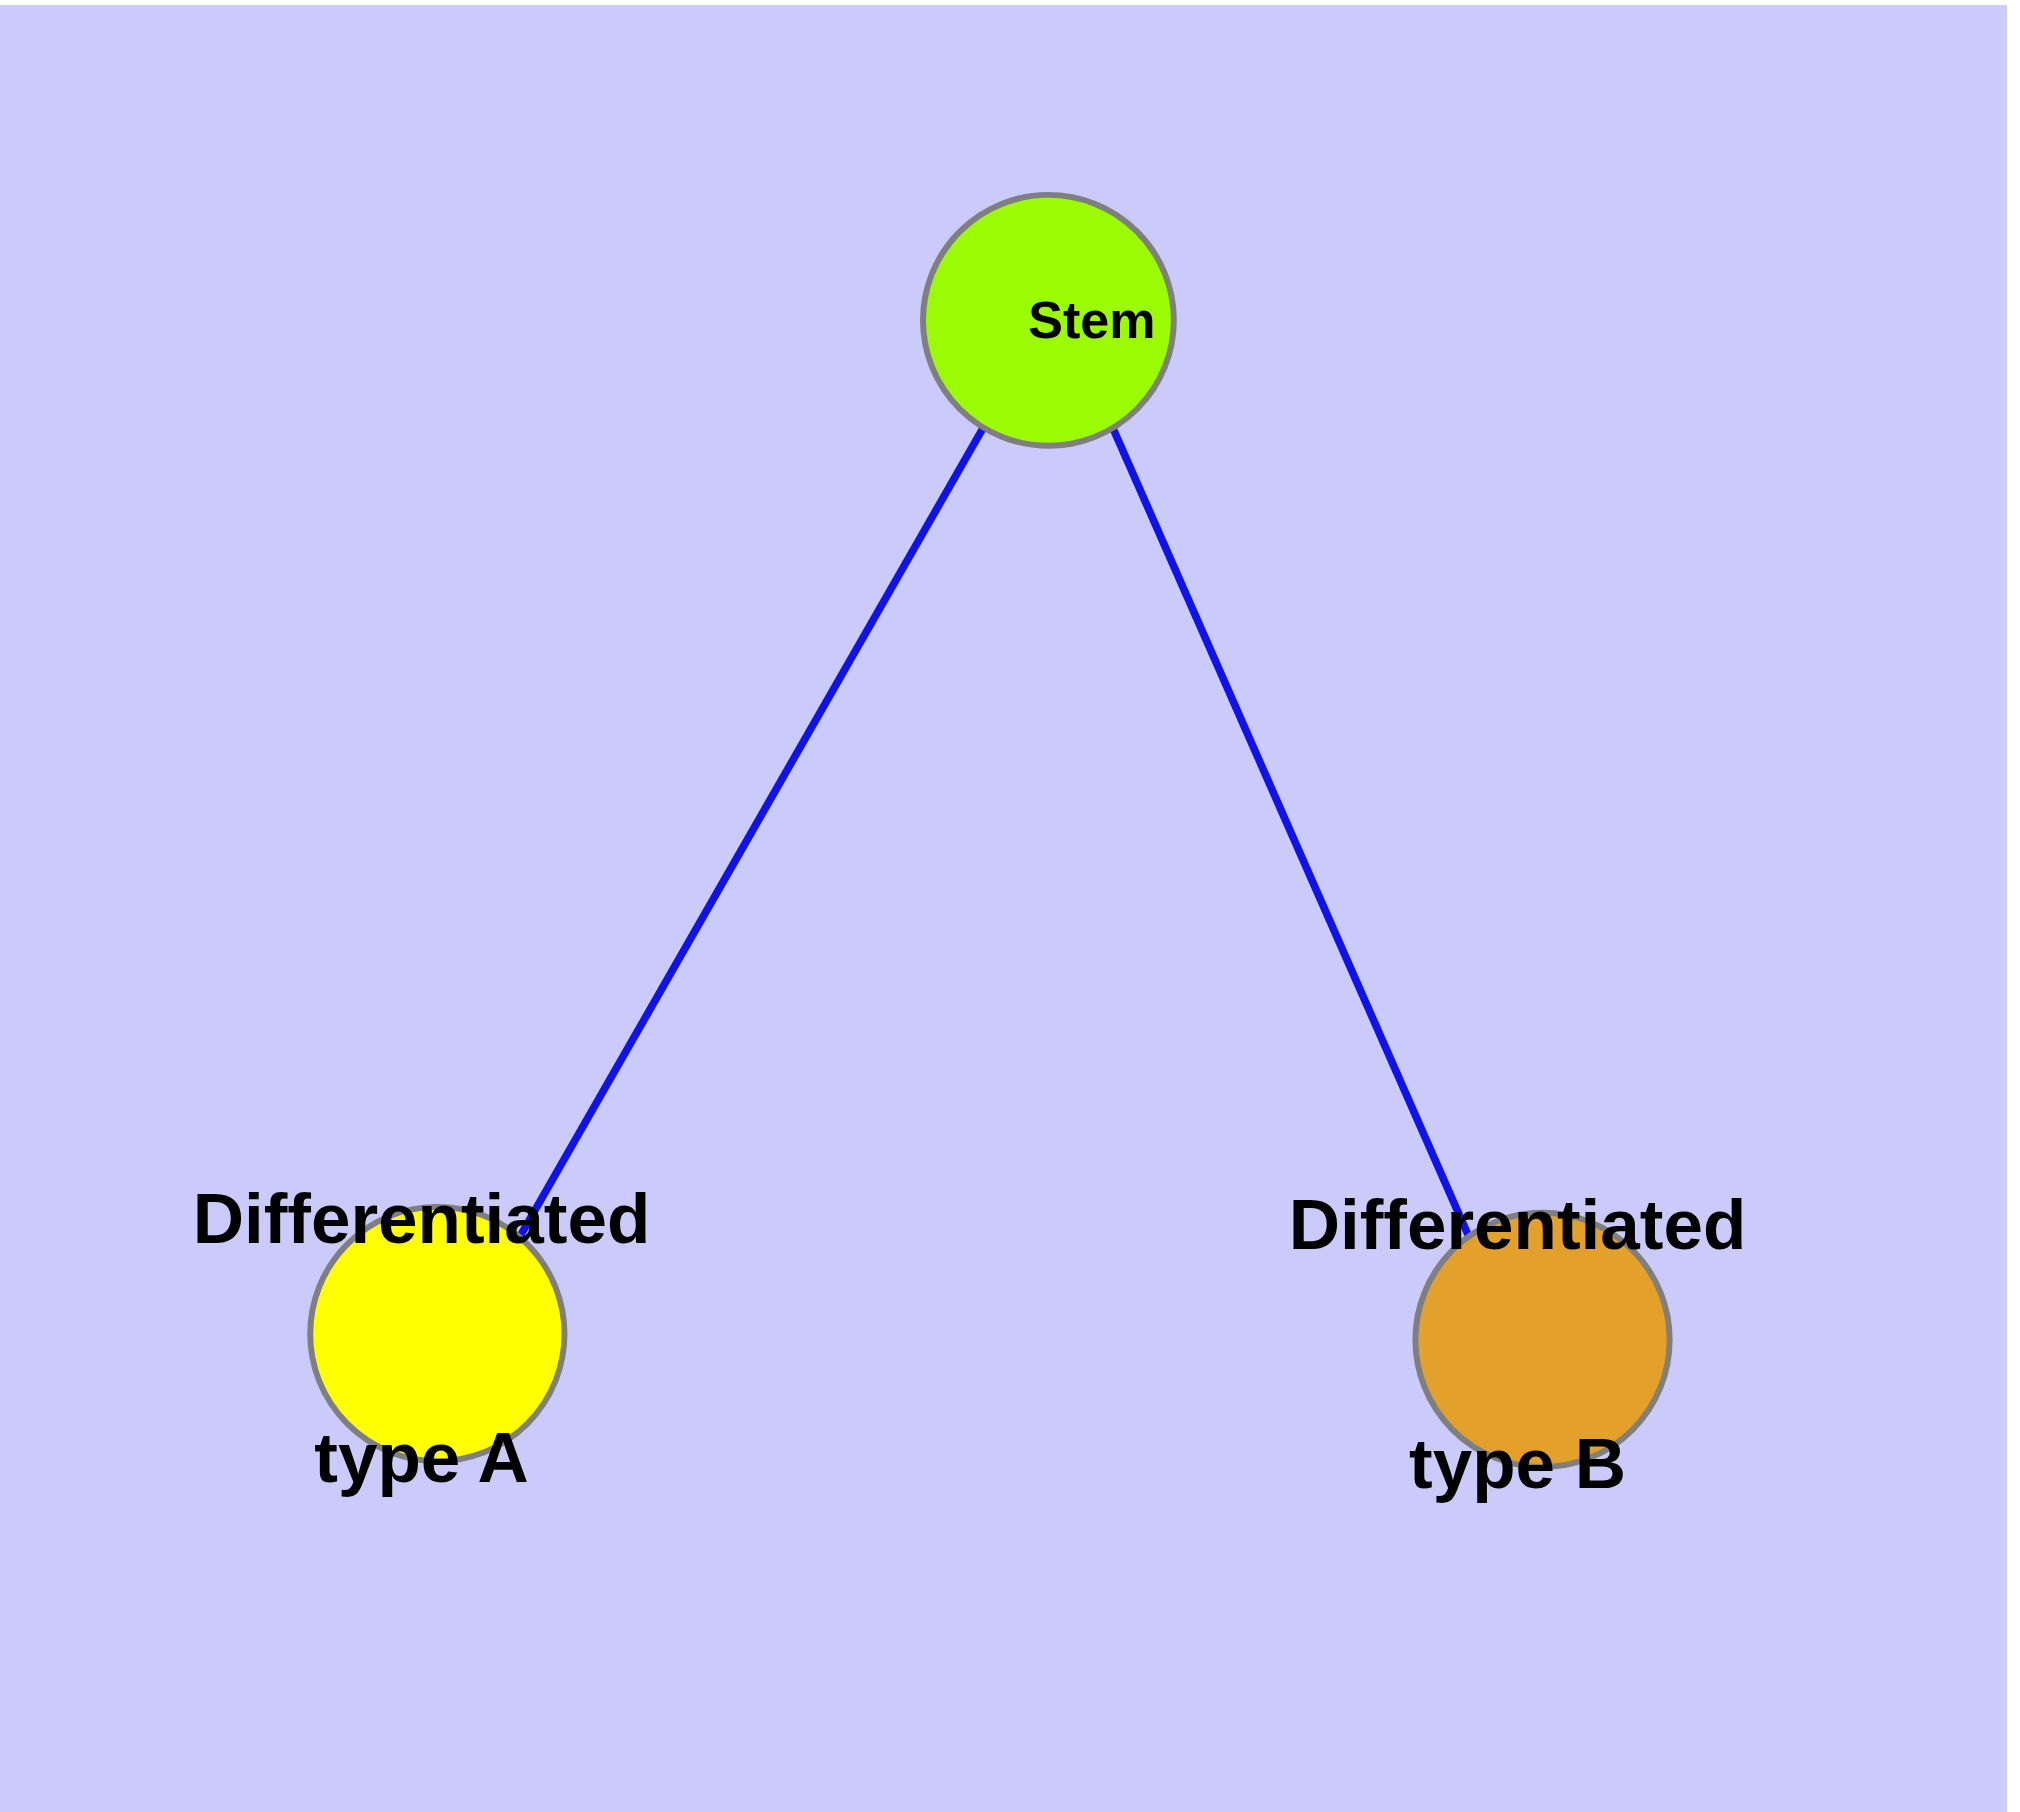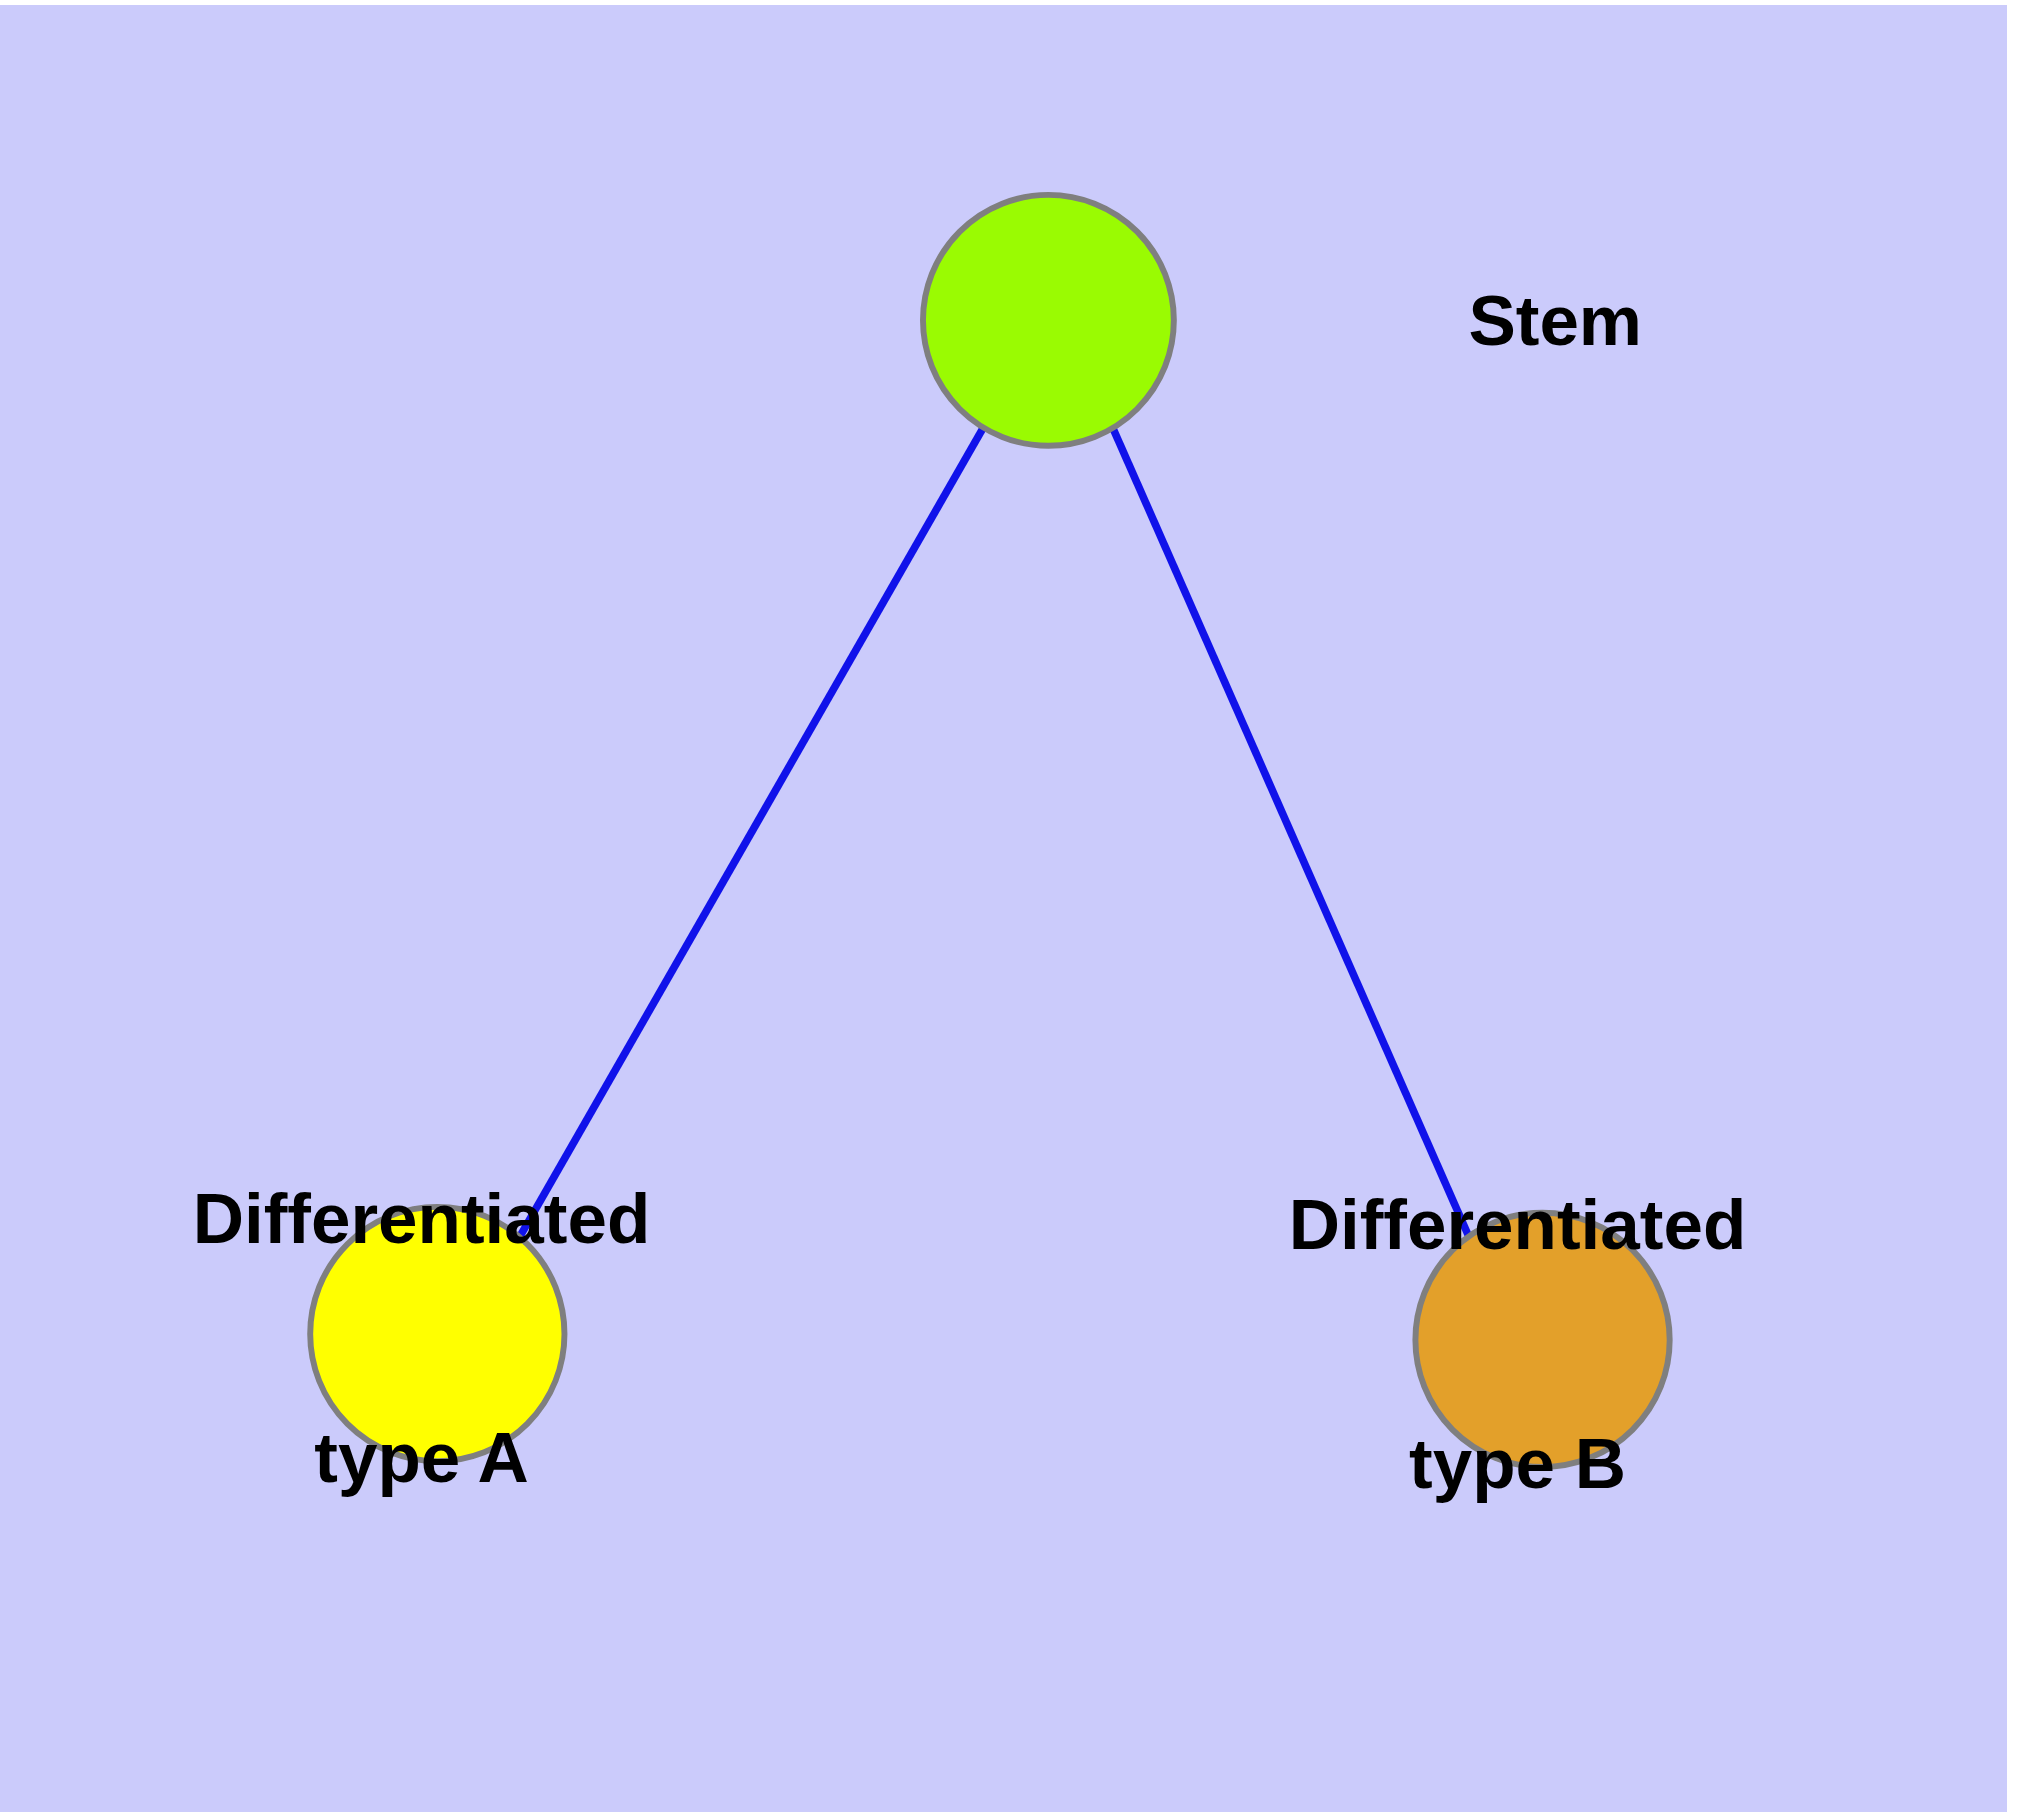--- a/index.html
+++ b/index.html
@@ -54,21 +54,21 @@
         <line id="edge-a" x1="1160" y1="499" x2="614" y2="1452" stroke="#1012ea" stroke-width="9" stroke-linecap="butt"></line>
         <line id="edge-b" x1="1313" y1="499" x2="1733" y2="1453" stroke="#1012ea" stroke-width="9" stroke-linecap="butt"></line>
       </g>
       <g>
         <circle id="node-stem" cx="1237" cy="372" r="148" fill="#9afb02" stroke="#7f7f7f" stroke-width="7"></circle>
         <circle id="node-diff-a" cx="516" cy="1568" r="150" fill="#ffff00" stroke="#7f7f7f" stroke-width="7"></circle>
         <circle id="node-diff-b" cx="1820" cy="1575" r="150" fill="#e3a02a" stroke="#7f7f7f" stroke-width="7"></circle>
       </g>
     </svg>
 
-    <div class="node-label" id="label-stem" style="font-size: 71px; left: 0px; top: 0px; width: 1187px; margin-left: -593px; transform: translate(1048px, 315px) translateY(-50%); text-align: right;">
+    <div class="node-label" id="label-stem" style="font-size: 52px; left: 0px; top: 0px; width: 1187px; margin-left: -593px; transform: translate(1048px, 315px) translateY(-50%);">
       <span>Stem</span>
     </div>
 
     <div class="node-label" id="label-type-a" style="font-size: 71px; left: 0px; top: 0px; width: 1187px; margin-left: -593px; transform: translate(421px, 1333px) translateY(-50%);">
       <div>Differentiated</div>
       <div>type A</div>
     </div>
 
     <div class="node-label" id="label-type-b" style="font-size: 71px; left: 0px; top: 0px; width: 1187px; margin-left: -593px; transform: translate(1517px, 1339px) translateY(-50%);">
       <div>Differentiated</div>

